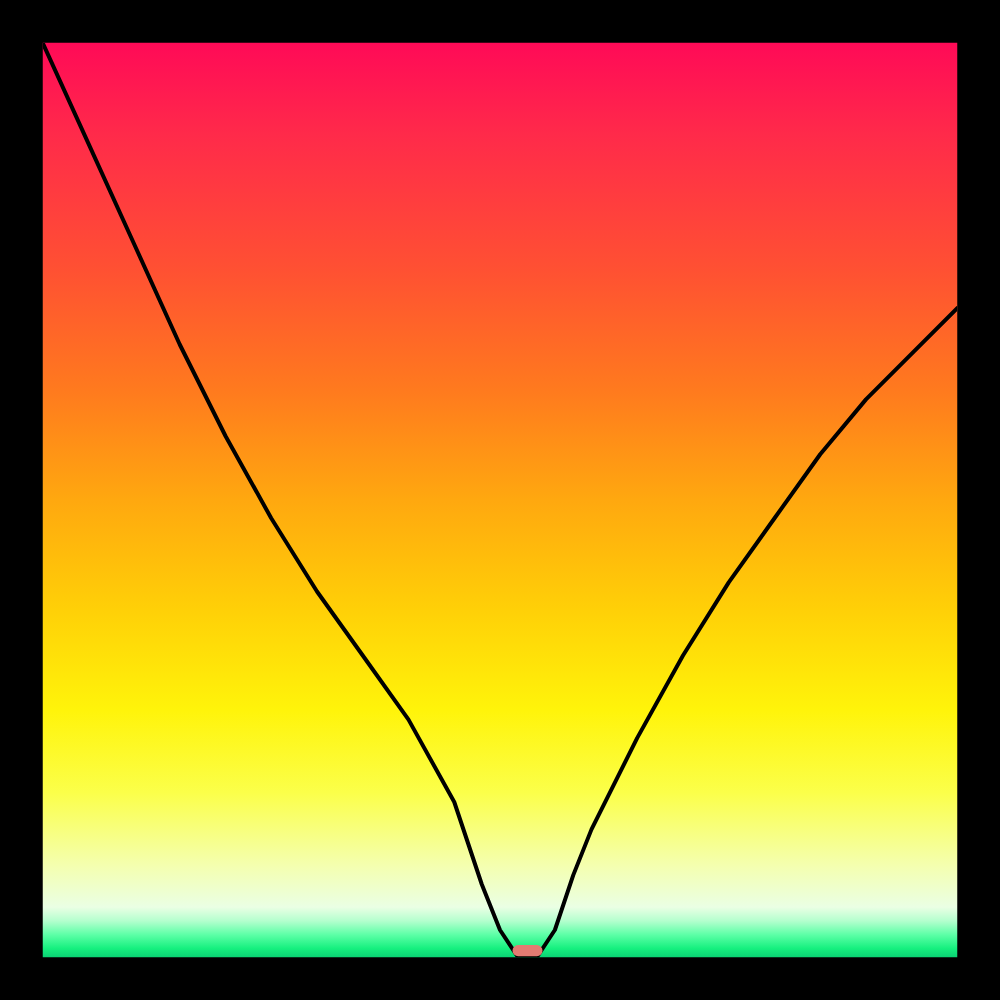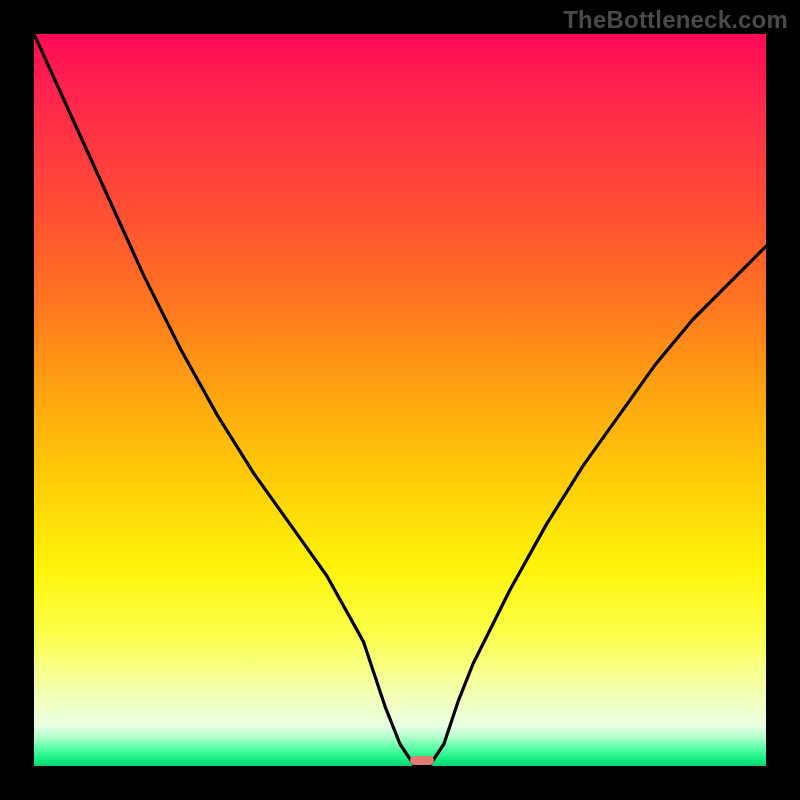--- a/index.html
+++ b/index.html
@@ -73,21 +73,20 @@
     position: absolute;
     z-index: 3;
     border-radius: 8px;
   }
 </style>
 </head>
 <body>
 
 <div class="frame">
 
-  <div class="watermark">TheBottleneck.com</div>
 
   <div class="plot-area">
     <div class="gradient"></div>
 
     <svg class="curve-svg" viewBox="0 0 732 732" preserveAspectRatio="none">
       <path fill="none" stroke="#000000" stroke-width="3.2" stroke-linecap="round" stroke-linejoin="round" d="M0.0 0.0 L36.6 80.5 L73.2 161.0 L109.8 241.6 L146.4 314.8 L183.0 380.6 L219.6 439.2 L256.2 490.4 L292.8 541.7 L329.4 607.6 L351.4 673.4 L366.0 710.0 L380.6 732.0 L395.3 732.0 L409.9 710.0 L424.6 666.1 L439.2 629.5 L475.8 556.3 L512.4 490.4 L549.0 431.9 L585.6 380.6 L622.2 329.4 L658.8 285.5 L695.4 248.9 L732.0 212.3"></path>
     </svg>
 
     <div class="marker" style="left: 376.248px; top: 721.752px; width: 23.424px; height: 8.784px; background: rgb(227, 123, 114);"></div>
   </div>

